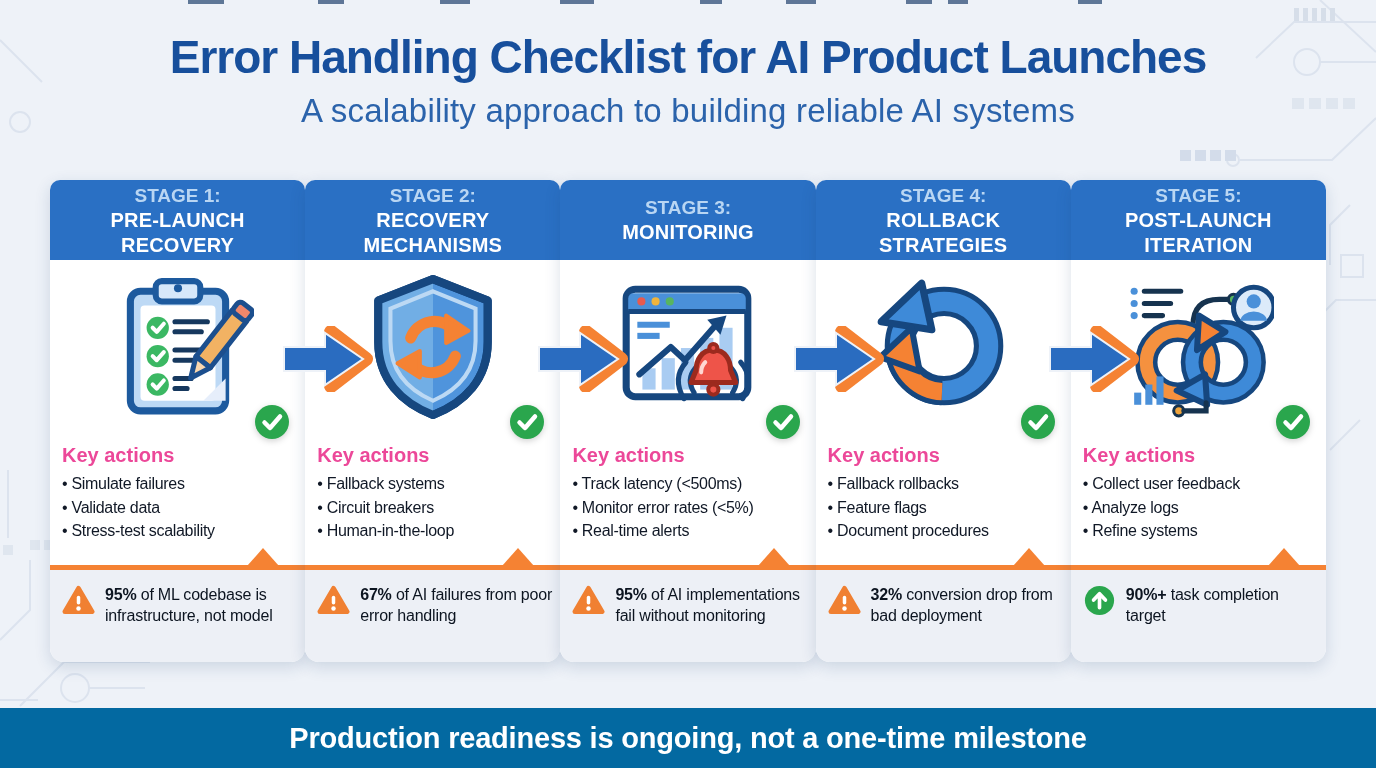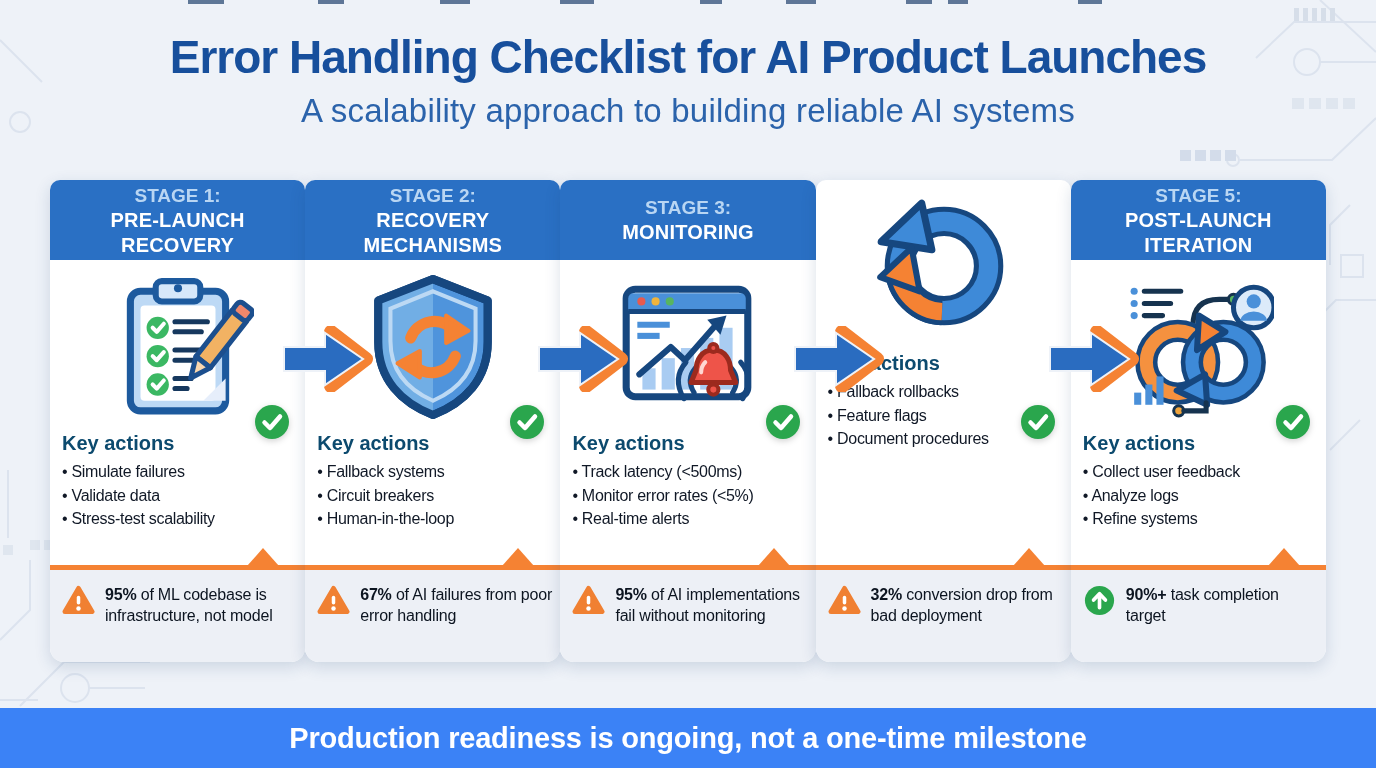--- a/index.html
+++ b/index.html
@@ -18,37 +18,37 @@
         box-shadow:0 5px 16px rgba(25,60,110,.16);}
   .card-head{height:80px;background:#2a70c4;border-radius:10px 10px 0 0;display:flex;
         flex-direction:column;justify-content:center;text-align:center;padding:3px 6px;box-sizing:border-box;}
   .stage-label{font-size:19px;font-weight:bold;color:#b9d6f3;line-height:25px;}
   .stage-name{font-size:20px;font-weight:bold;color:#ffffff;line-height:25px;letter-spacing:.2px;}
   .icon-box{height:170px;display:flex;align-items:center;justify-content:center;}
   .icon-box svg{width:152px;height:152px;}
   .check-badge{position:absolute;top:224px;right:15px;width:36px;height:36px;z-index:3;
         filter:drop-shadow(0 2px 3px rgba(0,0,0,.18));}
   .actions{padding:0 12px;}
-  .actions h3{margin:2px 0 5px;font-size:20px;font-weight:bold;color:#0c4a6e;}
+  .actions h3{margin:14px 0 5px;font-size:20px;font-weight:bold;color:#ec4899;}
   .actions ul{list-style:none;margin:0;padding:0;}
   .actions li{font-size:16px;letter-spacing:-.3px;line-height:23.5px;color:#101826;white-space:nowrap;}
   .actions li::before{content:"• ";}
   .divider{position:absolute;left:0;right:0;bottom:92px;height:5px;background:#f58233;}
   .tri{position:absolute;bottom:96px;right:26px;width:0;height:0;
        border-left:16px solid transparent;border-right:16px solid transparent;
        border-bottom:18px solid #f58233;}
   .stat{position:absolute;left:0;right:0;bottom:0;height:92px;background:#edf0f6;
         border-radius:0 0 14px 14px;display:flex;gap:10px;padding:14px 8px 0 12px;box-sizing:border-box;}
   .stat-icon{flex:0 0 33px;margin-top:1px;}
   .stat-icon svg{width:33px;height:31px;}
   .stat p{margin:0;font-size:16px;line-height:21px;color:#0c1420;letter-spacing:-.2px;}
   .stat strong{font-weight:bold;}
   .arrow{position:absolute;top:146px;right:-71px;width:95px;height:66px;z-index:5;}
   
-  .footer-bar{position:absolute;left:0;bottom:0;width:100%;height:60px;background:#3b82f6;z-index:2;
+  .footer-bar{position:absolute;left:0;bottom:0;width:100%;height:60px;background:#0369a1;z-index:2;
         display:flex;align-items:center;justify-content:center;}
   .footer-bar p{margin:0;color:#ffffff;font-size:29px;font-weight:bold;letter-spacing:-.2px;}
 </style>
 </head>
 <body>
 
 <svg class="bg-circuit" width="1376" height="768" viewBox="0 0 1376 768">
   <g fill="none" stroke="#dce3ee" stroke-width="2">
     <path d="M1320 0 L1376 52"></path>
     <path d="M1256 58 L1294 22 H1376"></path>
@@ -294,20 +294,24 @@
     </div>
     <div class="arrow">
       <svg viewBox="0 0 95 66">
           <path d="M50 6 L85 33 L50 60" fill="none" stroke="#f58233" stroke-width="14" stroke-linejoin="round" stroke-linecap="round"></path>
           <polygon points="3,21 44,21 44,7 82,33 44,59 44,45 3,45" fill="#2a6cc0" stroke="#eef2f8" stroke-width="2"></polygon>
         </svg>
     </div>
   </section>
 
   <section class="card">
+    <header class="card-head">
+      <div class="stage-label">STAGE 4:</div>
+      <div class="stage-name">ROLLBACK STRATEGIES</div>
+    </header>
     <div class="icon-box">
       <svg viewBox="0 0 150 150">
         <g fill="none">
           <circle cx="76" cy="76" r="44" stroke="#16477f" stroke-width="29"></circle>
           <circle cx="76" cy="76" r="44" stroke="#3e8ad8" stroke-width="19"></circle>
         </g>
         <polygon points="14,52 54,14 64,60" fill="#3e8ad8" stroke="#16477f" stroke-width="7" stroke-linejoin="round"></polygon>
         <path d="M74 121 A45 45 0 0 1 31 78" stroke="#16477f" stroke-width="27" fill="none"></path>
         <path d="M74 121 A45 45 0 0 1 31 78" stroke="#f58233" stroke-width="17" fill="none"></path>
         <polygon points="13,87 44,58 52,101" fill="#f58233" stroke="#16477f" stroke-width="6" stroke-linejoin="round"></polygon>

